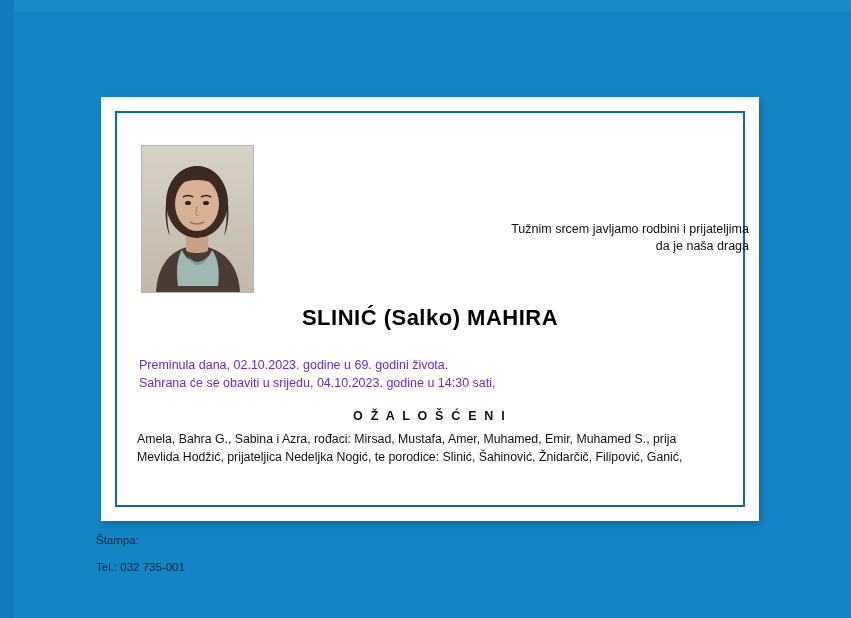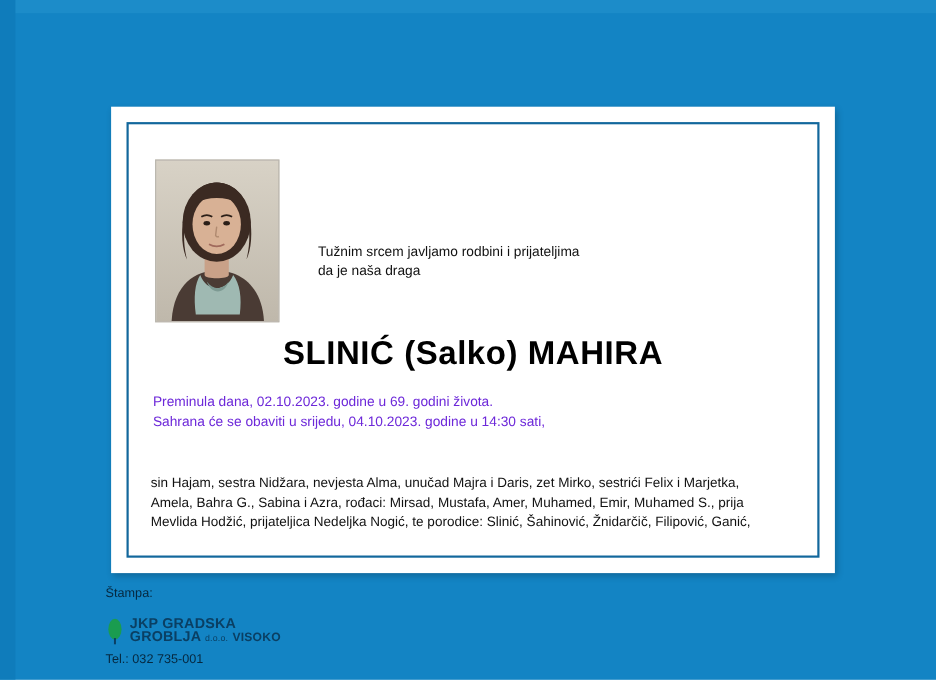--- a/index.html
+++ b/index.html
@@ -67,34 +67,34 @@
     overflow: hidden;
   }
   .photo svg { display: block; }
 
   
   .intro {
     position: absolute;
     left: 160px;
     top: 96px;
     width: 460px;
-    text-align: left;
+    text-align: right;
     font-size: 12.5px;
     line-height: 17px;
     color: #111111;
   }
 
   
   .name {
     position: absolute;
     left: 0;
     top: 180px;
     width: 100%;
     text-align: center;
-    font-size: 30px;
+    font-size: 22px;
     font-weight: bold;
     letter-spacing: 0.5px;
     color: #000000;
   }
 
   
   .details {
     position: absolute;
     left: 10px;
     top: 232px;
@@ -238,45 +238,26 @@
       <div>da je naša draga</div>
     </div>
 
     <div class="name">SLINIĆ (Salko) MAHIRA</div>
 
     <div class="details">
       <div>Preminula dana, 02.10.2023. godine u 69. godini života.</div>
       <div>Sahrana će se obaviti u srijedu, 04.10.2023. godine u 14:30 sati,</div>
     </div>
 
+    <div class="mourners-title">O Ž A L O Š Ć E N I</div>
 
     <div class="mourners">
-      <div>sin Hajam, sestra Nidžara, nevjesta Alma, unučad Majra i Daris, zet Mirko,  sestrići Felix i Marjetka,</div>
       <div>Amela, Bahra G., Sabina i Azra, rođaci: Mirsad, Mustafa, Amer, Muhamed, Emir,  Muhamed S., prija</div>
       <div>Mevlida Hodžić, prijateljica Nedeljka Nogić,  te porodice: Slinić, Šahinović, Žnidarčič, Filipović, Ganić,</div>
     </div>
 
   </div>
 </div>
 
 <div class="footer">
   <div class="footer-label">Štampa:</div>
-  <div class="logo-row">
-    <div class="logo-mark">
-      <svg width="17" height="24" viewBox="0 0 17 24" xmlns="http://www.w3.org/2000/svg">
-        <ellipse cx="8.5" cy="10" rx="6" ry="9.5" fill="#1a9c4f"></ellipse>
-        <rect x="7.6" y="18" width="1.8" height="6" fill="#0a3f63"></rect>
-      </svg>
-    </div>
-    <div class="logo-text">
-      <div class="logo-line1">
-        <span>JKP</span>
-        <span>GRADSKA</span>
-      </div>
-      <div class="logo-line2">
-        <span>GROBLJA</span>
-        <span class="logo-sub">d.o.o.</span>
-        <span class="logo-city">VISOKO</span>
-      </div>
-    </div>
-  </div>
   <div class="footer-tel">Tel.: 032 735-001</div>
 </div>
 
 </body></html>

